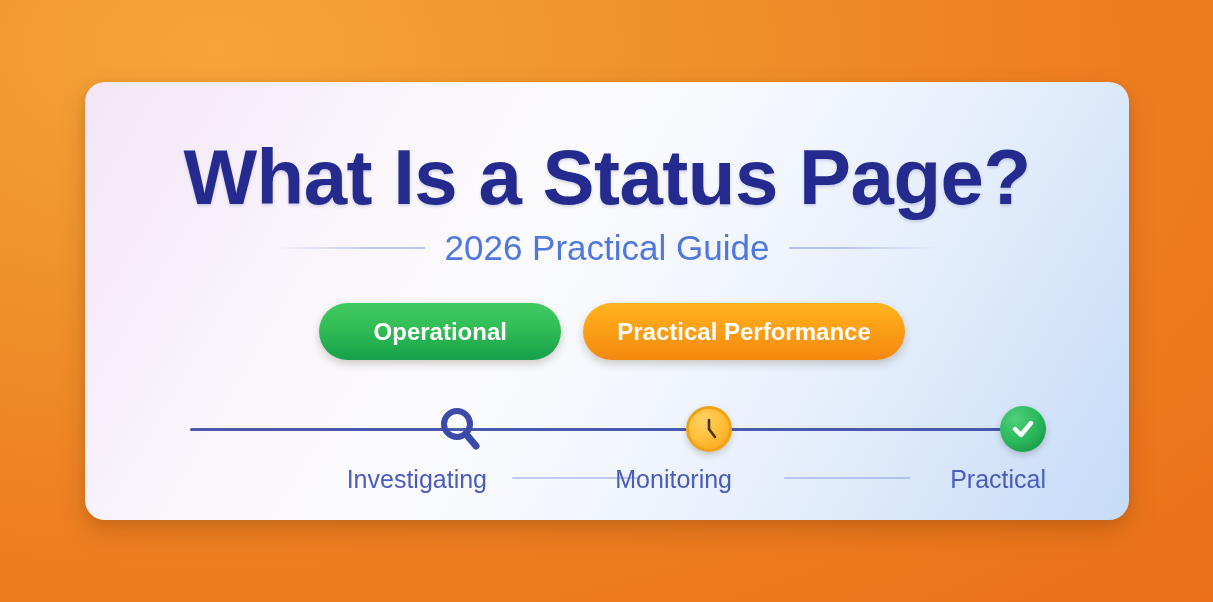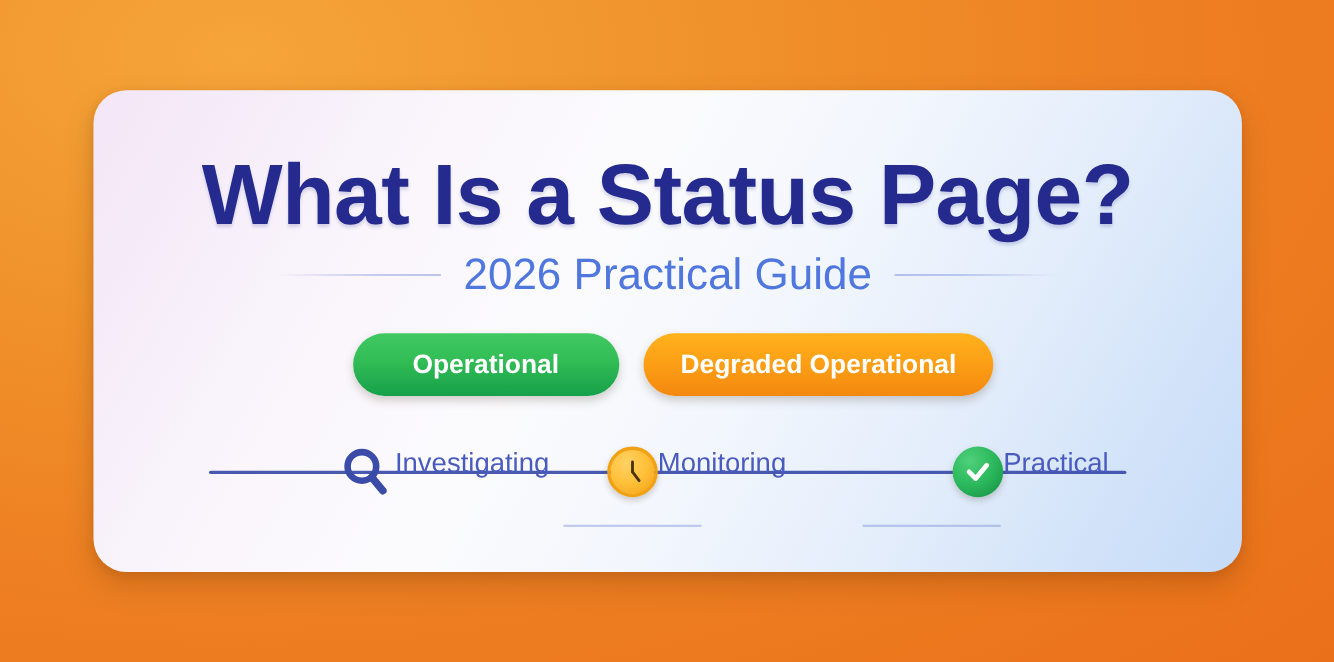--- a/index.html
+++ b/index.html
@@ -12,21 +12,21 @@
     background:
       radial-gradient(120% 140% at 18% 8%, #F5A53A 0%, #F0922B 30%, #EE7F22 58%, #EA6E18 100%);
     position:relative;
   }
 
   
   .card {
     position:absolute;
     left:85px; top:82px;
     width:1044px; height:438px;
-    border-radius:30px;
+    border-radius:20px;
     background:
       linear-gradient(120deg,
         #F4E6F7 0%,
         #F6EDF9 12%,
         #FAF6FC 26%,
         #FBFBFD 42%,
         #F2F6FD 58%,
         #E3EDFB 74%,
         #D2E3F9 88%,
         #C5DBF7 100%);
@@ -60,21 +60,21 @@
   }
   .sub-rule {
     width:150px; height:2px;
     background:linear-gradient(90deg, rgba(110,130,210,0) 0%, rgba(110,130,210,0.38) 60%, rgba(110,130,210,0.45) 100%);
     border-radius:2px;
   }
   .sub-rule.right {
     background:linear-gradient(270deg, rgba(110,130,210,0) 0%, rgba(110,130,210,0.38) 60%, rgba(110,130,210,0.45) 100%);
   }
   .subtitle {
-    font-size:40px;
+    font-size:35px;
     font-weight:500;
     color:#4F77DD;
     line-height:1;
     white-space:nowrap;
   }
 
   
   .badges {
     position:absolute;
     left:0; top:221px;
@@ -120,21 +120,22 @@
     position:absolute;
     left:0; top:0;
     width:834px; height:95px;
   }
   .node {
     position:absolute;
     top:0;
     width:180px;
     margin-left:-90px;
     display:flex;
-    align-items:flex-start;
+    flex-direction:column;
+    align-items:flex-end;
   }
   .node-1 { left:207px; }
   .node-2 { left:452px; }
   .node-3 { left:766px; }
 
   .icon-wrap {
     height:58px;
     display:flex;
     align-items:center;
     justify-content:center;
@@ -186,21 +187,21 @@
     <div class="sub-rule"></div>
     <div class="subtitle">2026 Practical Guide</div>
     <div class="sub-rule right"></div>
   </div>
 
   <div class="badges">
     <div class="badge green">
       <span>Operational</span>
     </div>
     <div class="badge orange">
-      <span>Degraded Operational</span>
+      <span>Practical Performance</span>
     </div>
   </div>
 
   <div class="timeline">
     <div class="track"></div>
 
     <div class="label-connector lc-1"></div>
     <div class="label-connector lc-2"></div>
 
     <div class="nodes">

